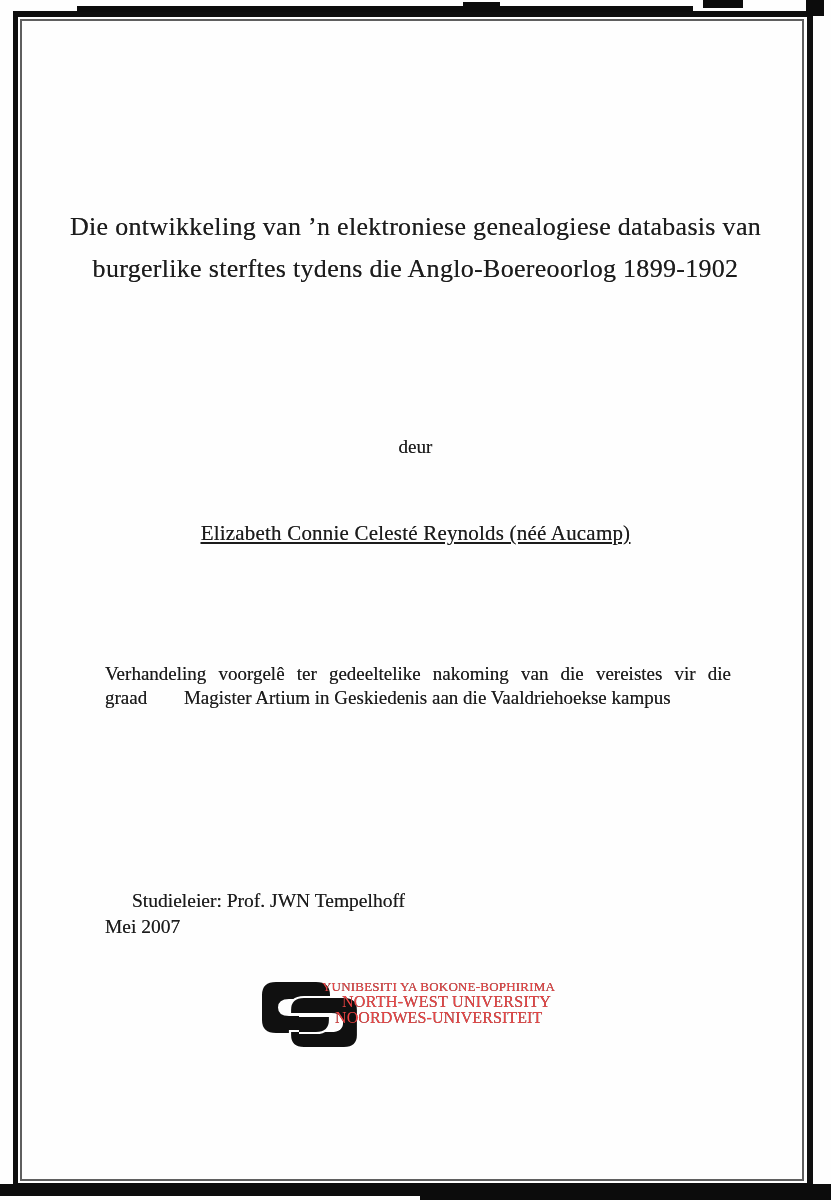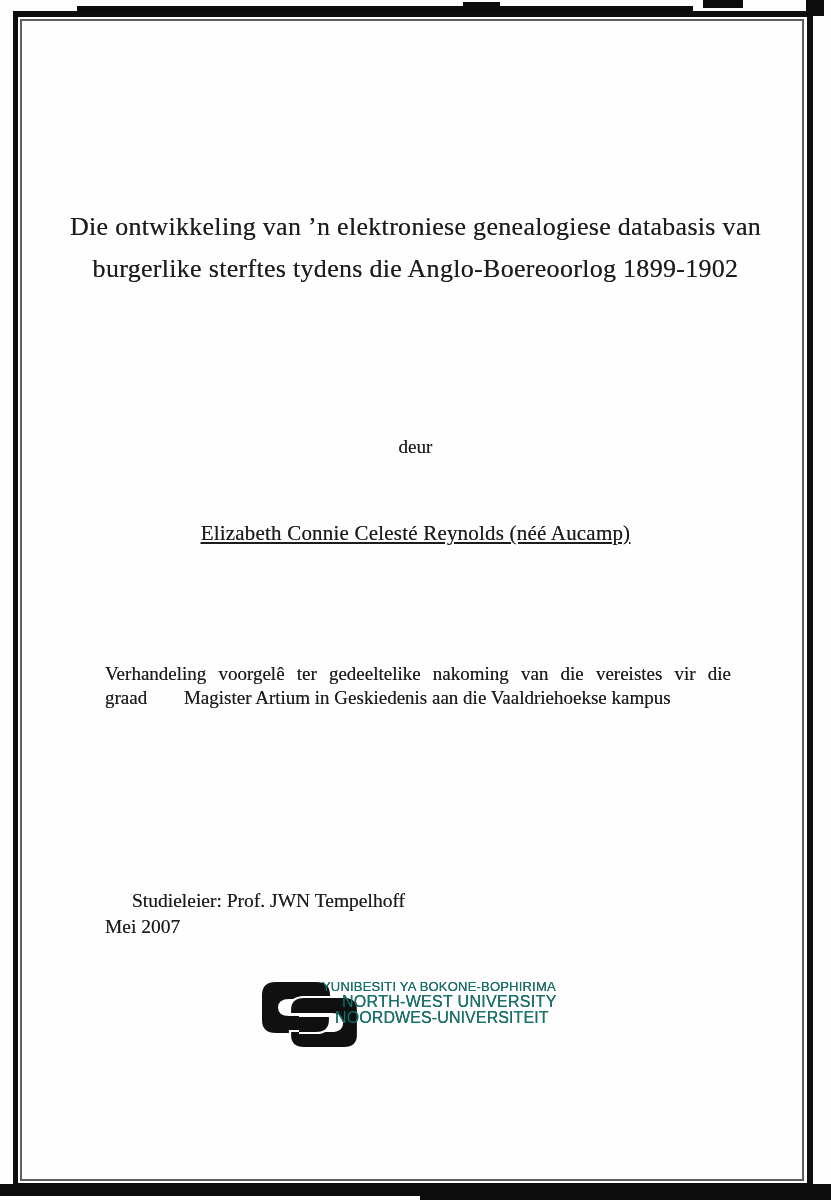--- a/index.html
+++ b/index.html
@@ -64,22 +64,22 @@
     left:105px;top:914px;
     font-size:19.5px;line-height:25px;
   }
 
   .logo{
     position:absolute;left:261px;top:979px;width:330px;height:72px;
   }
   .logo-mark{position:absolute;left:0;top:1px;}
   .logo-line{
     position:absolute;
-    font-family:Liberation Sans, sans-serif;
-    color:#0f766e;white-space:nowrap;
+    font-family:Liberation Serif, serif;
+    color:#ef4444;white-space:nowrap;
     text-shadow:0 0 .4px rgba(10,10,10,.8);
   }
   .logo-l1{left:61px;top:0px;font-size:13px;letter-spacing:.2px;line-height:15px;}
   .logo-l2{left:81px;top:14px;font-size:16px;letter-spacing:.3px;line-height:17px;}
   .logo-l3{left:74px;top:30px;font-size:16px;letter-spacing:.1px;line-height:17px;}
 </style>
 </head>
 <body>
 
 <div class="page">

